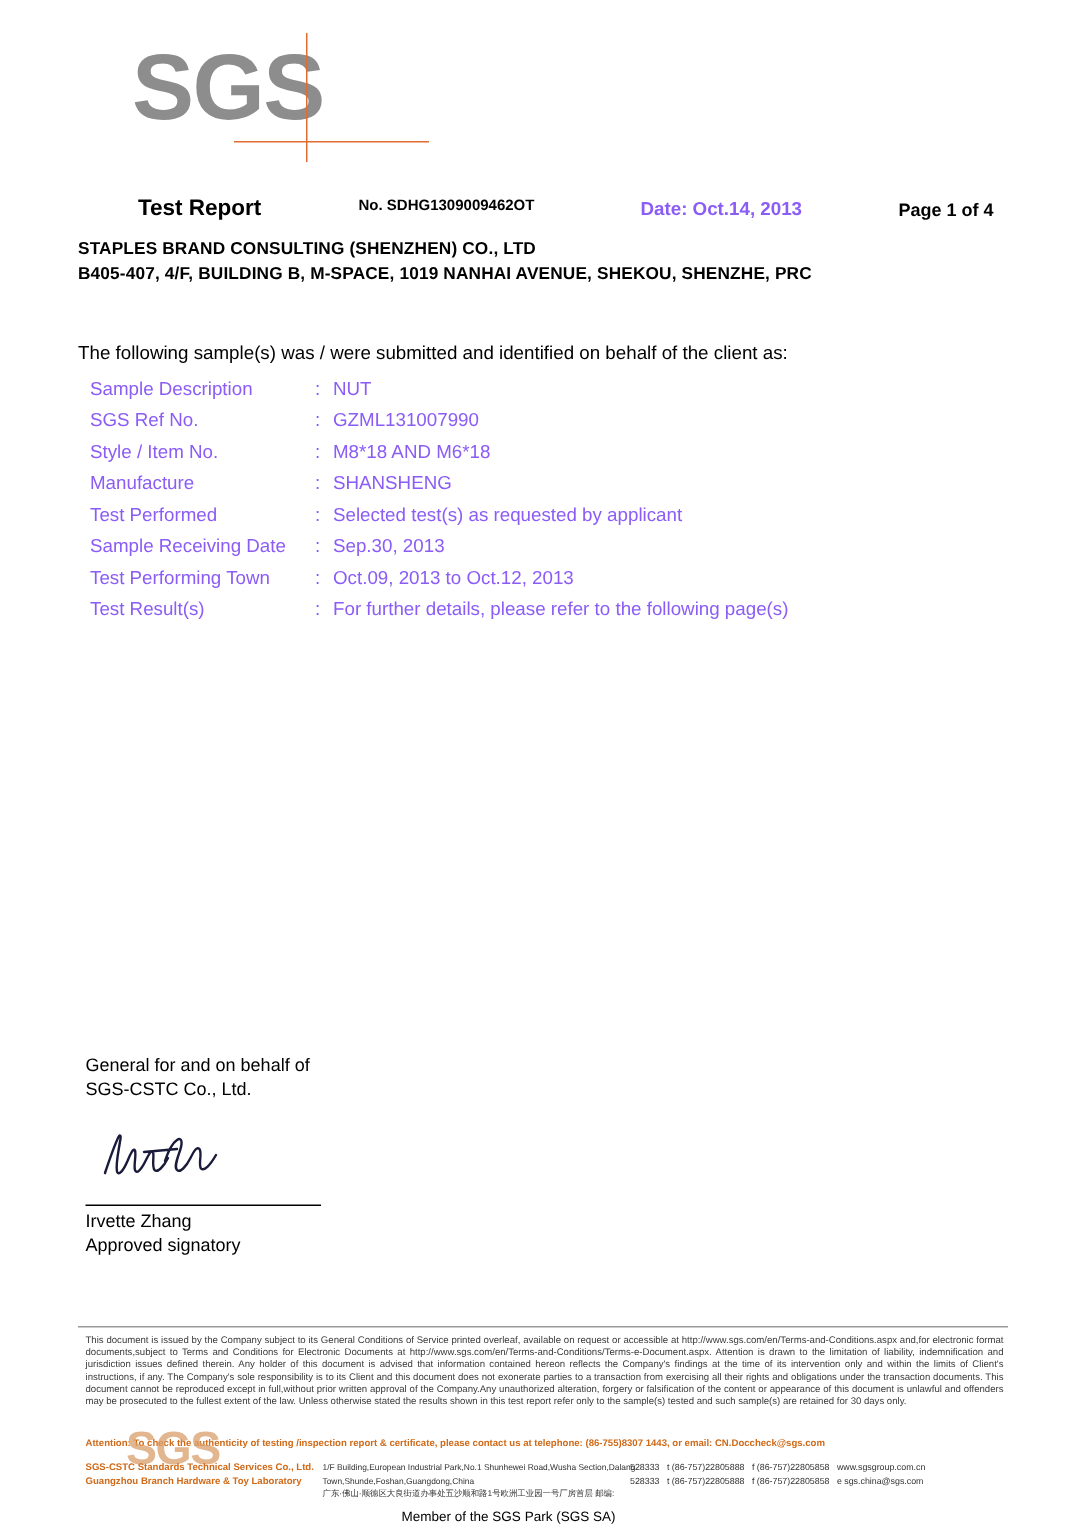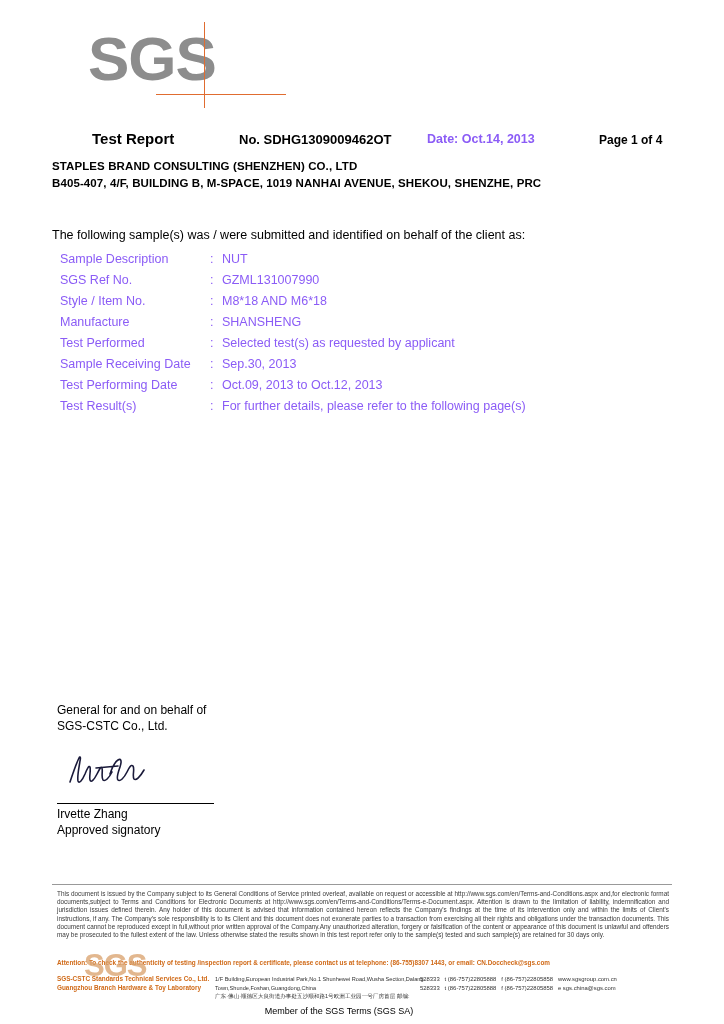--- a/index.html
+++ b/index.html
@@ -66,21 +66,21 @@
     left: 40px;
     top: 0;
     font-size: 15px;
     font-weight: bold;
     color: #000;
   }
   .title-no {
     position: absolute;
     left: 187px;
     top: 2px;
-    font-size: 13px;
+    font-size: 10px;
     font-weight: bold;
     color: #000;
   }
   .title-date {
     position: absolute;
     left: 375px;
     top: 2px;
     font-size: 12.5px;
     font-weight: bold;
     color: #8b5cf6;
@@ -298,21 +298,21 @@
       <div class="field-label">Test Performed</div>
       <div class="field-colon">:</div>
       <div class="field-value">Selected test(s) as requested by applicant</div>
     </div>
     <div class="field-row">
       <div class="field-label">Sample Receiving Date</div>
       <div class="field-colon">:</div>
       <div class="field-value">Sep.30, 2013</div>
     </div>
     <div class="field-row">
-      <div class="field-label">Test Performing Date</div>
+      <div class="field-label">Test Performing Town</div>
       <div class="field-colon">:</div>
       <div class="field-value">Oct.09, 2013 to Oct.12, 2013</div>
     </div>
     <div class="field-row">
       <div class="field-label">Test Result(s)</div>
       <div class="field-colon">:</div>
       <div class="field-value">For further details, please refer to the following page(s)</div>
     </div>
   </div>
 
@@ -362,16 +362,16 @@
     </div>
     <div>
       <span>528333</span>
       &nbsp;&nbsp;<span>t  (86-757)22805888</span>
       &nbsp;&nbsp;<span>f  (86-757)22805858</span>
       &nbsp;&nbsp;<span>e  sgs.china@sgs.com</span>
     </div>
   </div>
 
   <div class="footer-member">
-    <span class="member-pad">Member of the SGS Terms (SGS SA)</span>
+    <span class="member-pad">Member of the SGS Park (SGS SA)</span>
   </div>
 
 </div>
 
 </body></html>

